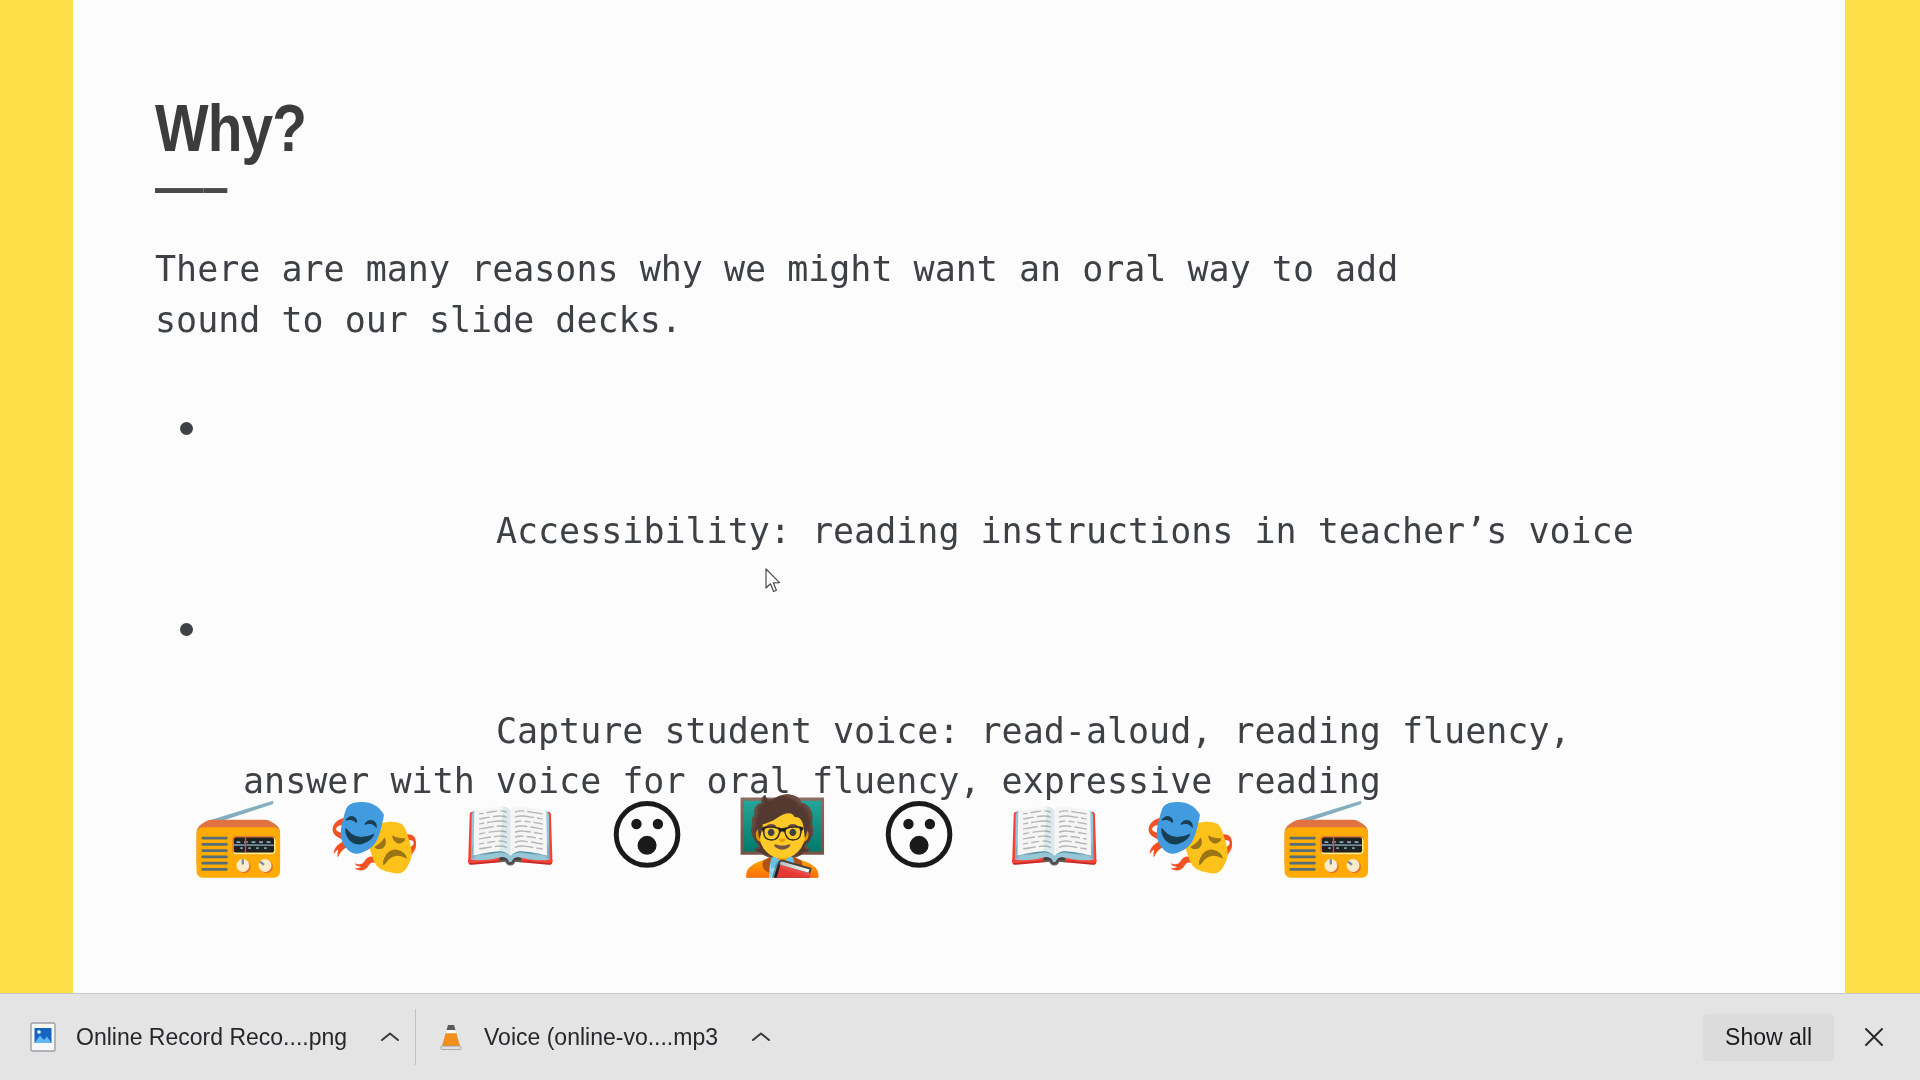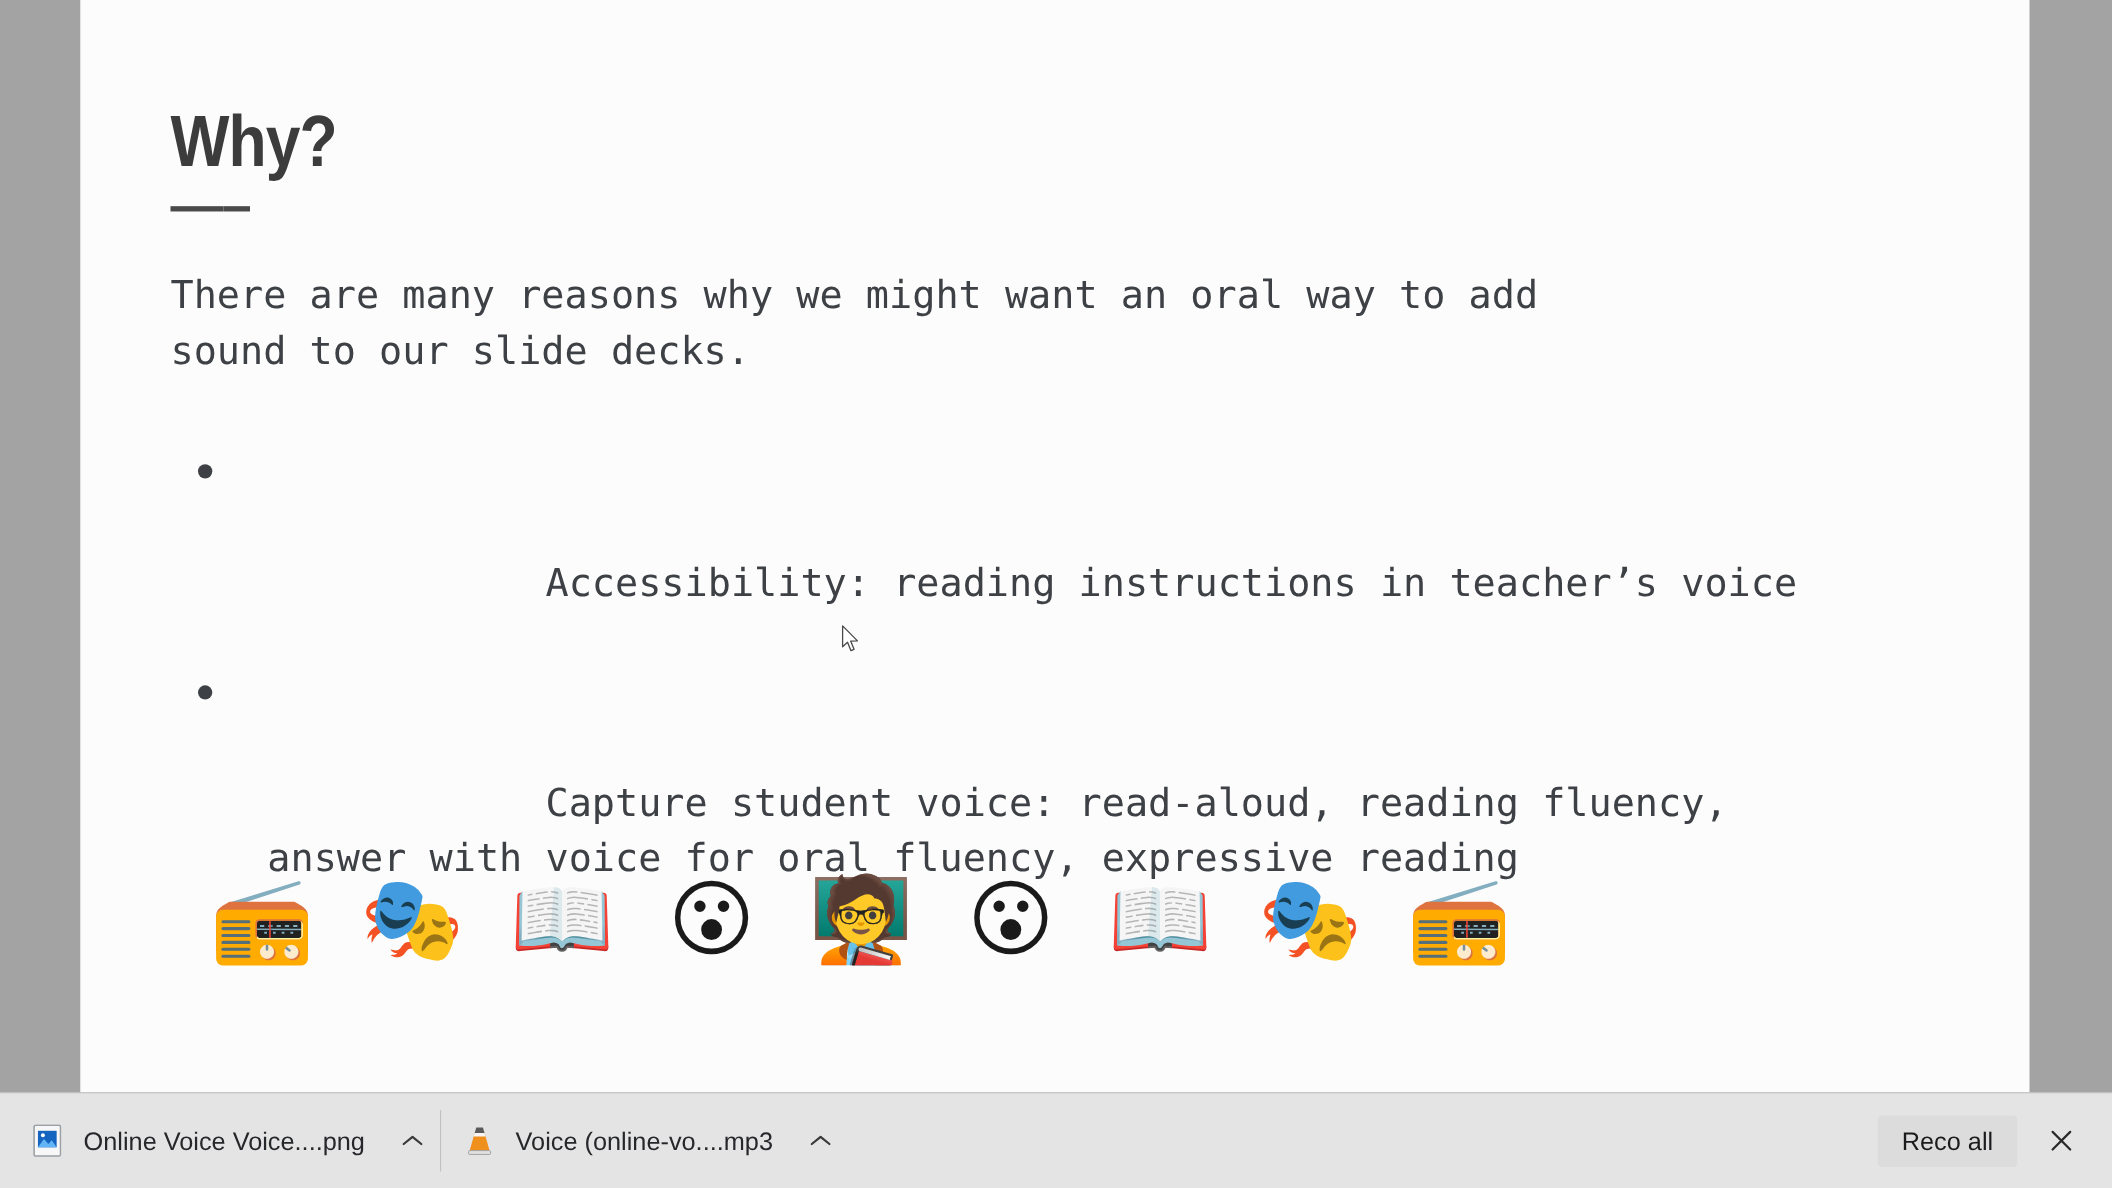--- a/index.html
+++ b/index.html
@@ -18,21 +18,21 @@
     height: 1080px;
     background: #000000;
   }
 
   
   #presentation-area {
     position: absolute;
     left: 0; top: 0;
     width: 1920px;
     height: 993px;
-    background: #a3a3a3;
+    background: #fde047;
   }
 
   #slide {
     position: absolute;
     left: 73px;
     top: 0px;
     width: 1772px;
     height: 993px;
     background: #fcfcfc;
     overflow: hidden;
@@ -285,21 +285,21 @@
 
     <div class="download-item">
       <span class="dl-icon">
         <svg width="26" height="30" viewBox="0 0 26 30">
           <rect x="1" y="1" width="24" height="28" rx="1.5" fill="#f7f7f7" stroke="#9aa0a6" stroke-width="1.4"></rect>
           <rect x="4.5" y="6" width="17" height="15" fill="#1565c0"></rect>
           <path d="M4.5 21 L10 13.5 L14 18 L17 14.5 L21.5 21 Z" fill="#64b5f6"></path>
           <circle cx="9" cy="10" r="1.8" fill="#ffffff"></circle>
         </svg>
       </span>
-      <span class="dl-label">Online Voice Voice....png</span>
+      <span class="dl-label">Online Record Reco....png</span>
       <span class="dl-caret">
         <svg width="20" height="12" viewBox="0 0 20 12">
           <path d="M2 9 L10 2.5 L18 9" fill="none" stroke="#3a3a3a" stroke-width="2" stroke-linecap="round" stroke-linejoin="round"></path>
         </svg>
       </span>
     </div>
 
     <div class="download-sep"></div>
 
     <div class="download-item">
@@ -314,21 +314,21 @@
       <span class="dl-label">Voice (online-vo....mp3</span>
       <span class="dl-caret">
         <svg width="20" height="12" viewBox="0 0 20 12">
           <path d="M2 9 L10 2.5 L18 9" fill="none" stroke="#3a3a3a" stroke-width="2" stroke-linecap="round" stroke-linejoin="round"></path>
         </svg>
       </span>
     </div>
 
     <div id="download-spacer"></div>
 
-    <button id="show-all-button">Reco all</button>
+    <button id="show-all-button">Show all</button>
 
     <div id="close-download-bar">
       <svg width="22" height="22" viewBox="0 0 22 22">
         <path d="M3 3 L19 19 M19 3 L3 19" fill="none" stroke="#2a2a2a" stroke-width="2" stroke-linecap="round"></path>
       </svg>
     </div>
 
   </div>
 
 </div>

